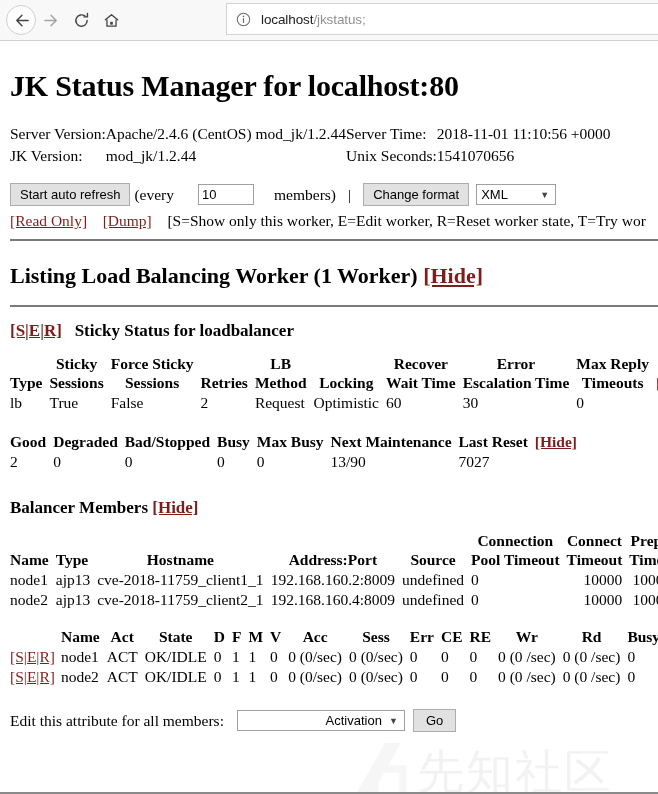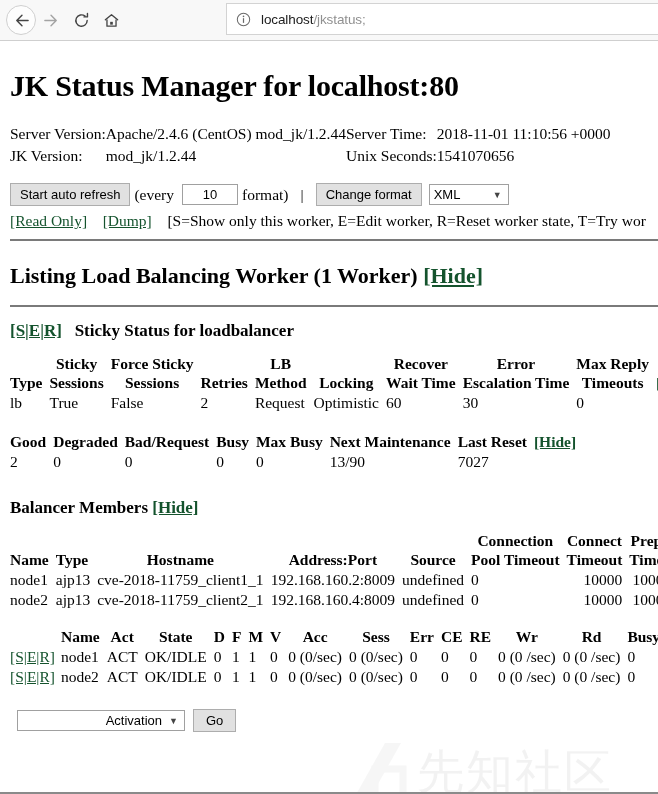--- a/index.html
+++ b/index.html
@@ -91,21 +91,21 @@
   }
 
   hr.rule {
     border: none;
     border-top: 2px solid #7a7a7a;
     margin: 9px 0 0 0;
     width: 100%;
   }
 
   a, .lnk {
-    color: #14532d;
+    color: #7f1d1d;
     text-decoration: underline;
     cursor: pointer;
   }
 
   
   table.meta { border-collapse: collapse; font-size: 15.5px; }
   table.meta td { padding: 0 0 4px 0; white-space: nowrap; vertical-align: top; }
   td.lbl-sv { padding-right: 6px; }
   td.val-sv { padding-right: 26px; margin-top: 20px; }
   td.lbl-st { padding-right: 10px; margin-left: 20px; }
@@ -124,22 +124,21 @@
     padding: 3px 9px;
     color: #000;
     cursor: pointer;
   }
   input.txt {
     font-family: "Liberation Sans", "DejaVu Sans", sans-serif;
     font-size: 13px;
     border: 1px solid #a0a0a0;
     width: 48px;
     padding: 2px 3px;
-    margin: 0 4px;
-    text-align: center;
+    margin: 0 20px;
   }
   .paren { margin: 0 4px; }
   .sep { margin: 0 12px; color: #000; }
   .selwrap { position: relative; display: inline-block; margin-left: 7px; }
   select.sel {
     font-family: "Liberation Sans", "DejaVu Sans", sans-serif;
     font-size: 13px;
     border: 1px solid #a0a0a0;
     background: #ffffff;
     padding: 2px 22px 2px 4px;
@@ -275,21 +274,21 @@
           <td class="lbl-st">Unix Seconds:</td>
           <td>1541070656</td>
         </tr>
       </tbody>
         </table>
 
       <div class="controls">
         <button class="btn">Start auto refresh</button>
         <span class="paren">(every</span>
         <input class="txt" type="text" value="10" style="">
-        <span>format)</span>
+        <span>members)</span>
         <span class="sep">|</span>
         <button class="btn">Change format</button>
         <span class="selwrap">
           <select class="sel w-format">
             <option>XML</option>
           </select>
           <span class="chev">▼</span>
         </span>
       </div>
 
@@ -353,21 +352,21 @@
           <td></td>
         </tr>
       </tbody>
         </table>
 
       <table class="data" style="margin-top:20px">
         <tbody>
             <tr>
           <th class="l">Good</th>
           <th class="l">Degraded</th>
-          <th class="l">Bad/Request</th>
+          <th class="l">Bad/Stopped</th>
           <th class="l">Busy</th>
           <th class="l">Max Busy</th>
           <th class="l">Next Maintenance</th>
           <th class="l">Last Reset</th>
           <th class="l"><a>[Hide]</a></th>
         </tr>
         <tr>
           <td>2</td>
           <td>0</td>
           <td>0</td>
@@ -485,20 +484,21 @@
           <td>0</td>
           <td>0 (0 /sec)</td>
           <td>0 (0 /sec)</td>
           <td>0</td>
 
         </tr>
       </tbody>
         </table>
 
       <div class="editrow">
+        <span class="lblтxt">Edit this attribute for all members:</span>
         <span class="selwrap">
           <select class="sel w-attr">
             <option>Activation</option>
           </select>
           <span class="chev">▼</span>
         </span>
         <button class="btn" style="margin-left:8px;padding:3px 12px">Go</button>
       </div>
 
     </div>

